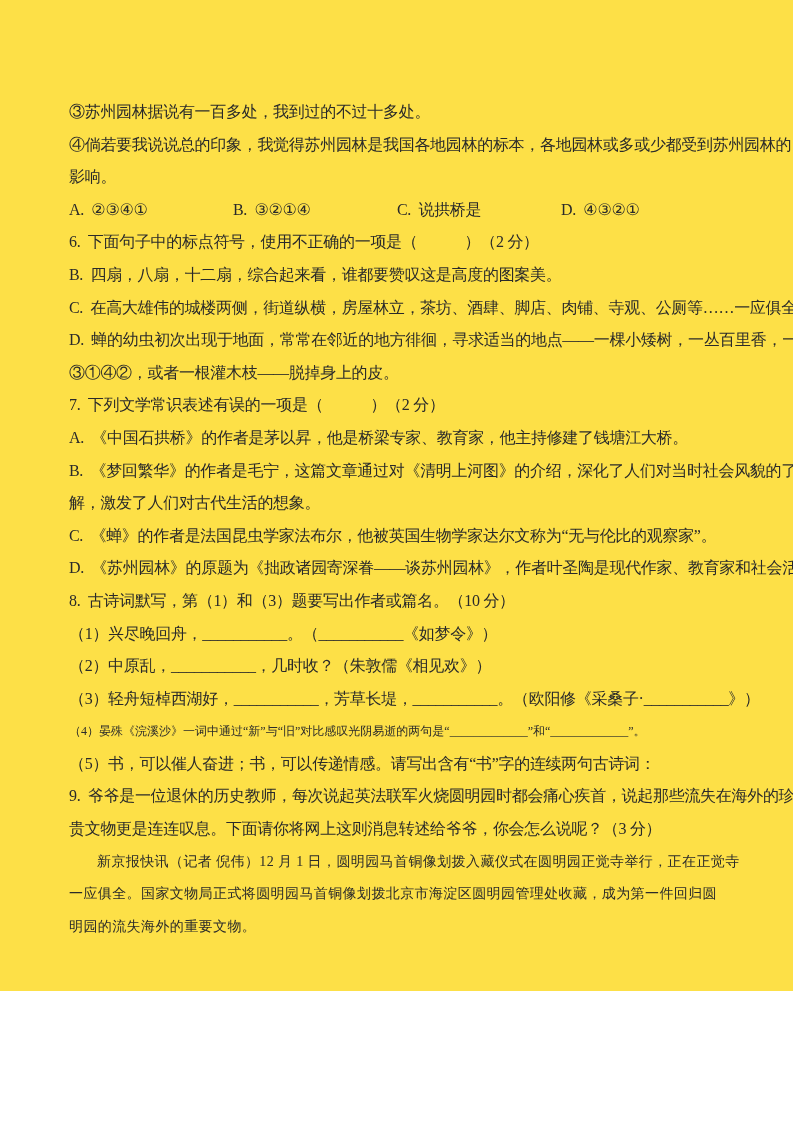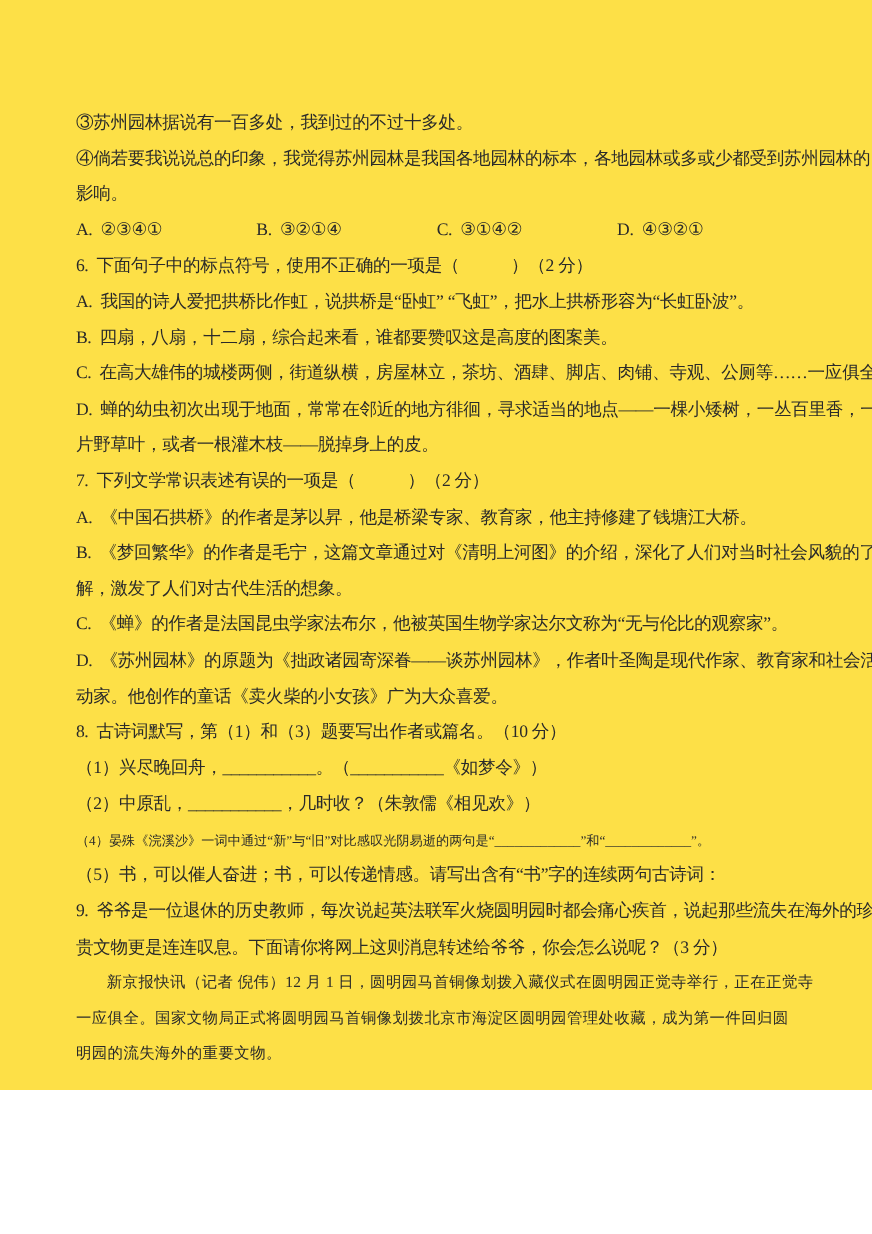--- a/index.html
+++ b/index.html
@@ -65,37 +65,36 @@
   }
 </style>
 </head>
 <body>
 
 <div class="page">
   <div class="content">
       <div class="line body">③苏州园林据说有一百多处，我到过的不过十多处。</div>
       <div class="line body">④倘若要我说说总的印象，我觉得苏州园林是我国各地园林的标本，各地园林或多或少都受到苏州园林的</div>
       <div class="line body">影响。</div>
-      <div class="line options"><span class="option">A.  ②③④①</span><span class="option">B.  ③②①④</span><span class="option">C.  ③①④②</span><span class="option">D.  ④③②①</span></div>
+      <div class="line options"><span class="option">A.  ②③④①</span><span class="option">B.  ③②①④</span><span class="option">C.  说拱桥是</span><span class="option">D.  ④③②①</span></div>
       <div class="line body">6.  下面句子中的标点符号，使用不正确的一项是（　　　）（2 分）</div>
-      <div class="line body">A.  我国的诗人爱把拱桥比作虹，说拱桥是“卧虹” “飞虹”，把水上拱桥形容为“长虹卧波”。</div>
       <div class="line body">B.  四扇，八扇，十二扇，综合起来看，谁都要赞叹这是高度的图案美。</div>
       <div class="line body">C.  在高大雄伟的城楼两侧，街道纵横，房屋林立，茶坊、酒肆、脚店、肉铺、寺观、公厕等……一应俱全。</div>
       <div class="line body">D.  蝉的幼虫初次出现于地面，常常在邻近的地方徘徊，寻求适当的地点——一棵小矮树，一丛百里香，一</div>
-      <div class="line body">片野草叶，或者一根灌木枝——脱掉身上的皮。</div>
+      <div class="line body">③①④②，或者一根灌木枝——脱掉身上的皮。</div>
       <div class="line body">7.  下列文学常识表述有误的一项是（　　　）（2 分）</div>
       <div class="line body">A.  《中国石拱桥》的作者是茅以昇，他是桥梁专家、教育家，他主持修建了钱塘江大桥。</div>
       <div class="line body">B.  《梦回繁华》的作者是毛宁，这篇文章通过对《清明上河图》的介绍，深化了人们对当时社会风貌的了</div>
       <div class="line body">解，激发了人们对古代生活的想象。</div>
       <div class="line body">C.  《蝉》的作者是法国昆虫学家法布尔，他被英国生物学家达尔文称为“无与伦比的观察家”。</div>
       <div class="line body">D.  《苏州园林》的原题为《拙政诸园寄深眷——谈苏州园林》，作者叶圣陶是现代作家、教育家和社会活</div>
-      <div class="line body">动家。他创作的童话《卖火柴的小女孩》广为大众喜爱。</div>
       <div class="line body">8.  古诗词默写，第（1）和（3）题要写出作者或篇名。（10 分）</div>
       <div class="line body">（1）兴尽晚回舟，___________。（___________《如梦令》）</div>
       <div class="line body">（2）中原乱，___________，几时收？（朱敦儒《相见欢》）</div>
+      <div class="line body">（3）轻舟短棹西湖好，___________，芳草长堤，___________。（欧阳修《采桑子·___________》）</div>
       <div class="line compact">（4）晏殊《浣溪沙》一词中通过“新”与“旧”对比感叹光阴易逝的两句是“_____________”和“_____________”。</div>
       <div class="line body">（5）书，可以催人奋进；书，可以传递情感。请写出含有“书”字的连续两句古诗词：</div>
       <div class="line body">9.  爷爷是一位退休的历史教师，每次说起英法联军火烧圆明园时都会痛心疾首，说起那些流失在海外的珍</div>
       <div class="line body">贵文物更是连连叹息。下面请你将网上这则消息转述给爷爷，你会怎么说呢？（3 分）</div>
       <div class="line news" style="text-indent: 2em;">新京报快讯（记者 倪伟）12 月 1 日，圆明园马首铜像划拨入藏仪式在圆明园正觉寺举行，正在正觉寺</div>
       <div class="line news">一应俱全。国家文物局正式将圆明园马首铜像划拨北京市海淀区圆明园管理处收藏，成为第一件回归圆</div>
       <div class="line news">明园的流失海外的重要文物。</div>
     </div>
   <div class="footer">
     <span>第 3 页 共 8 页</span>

